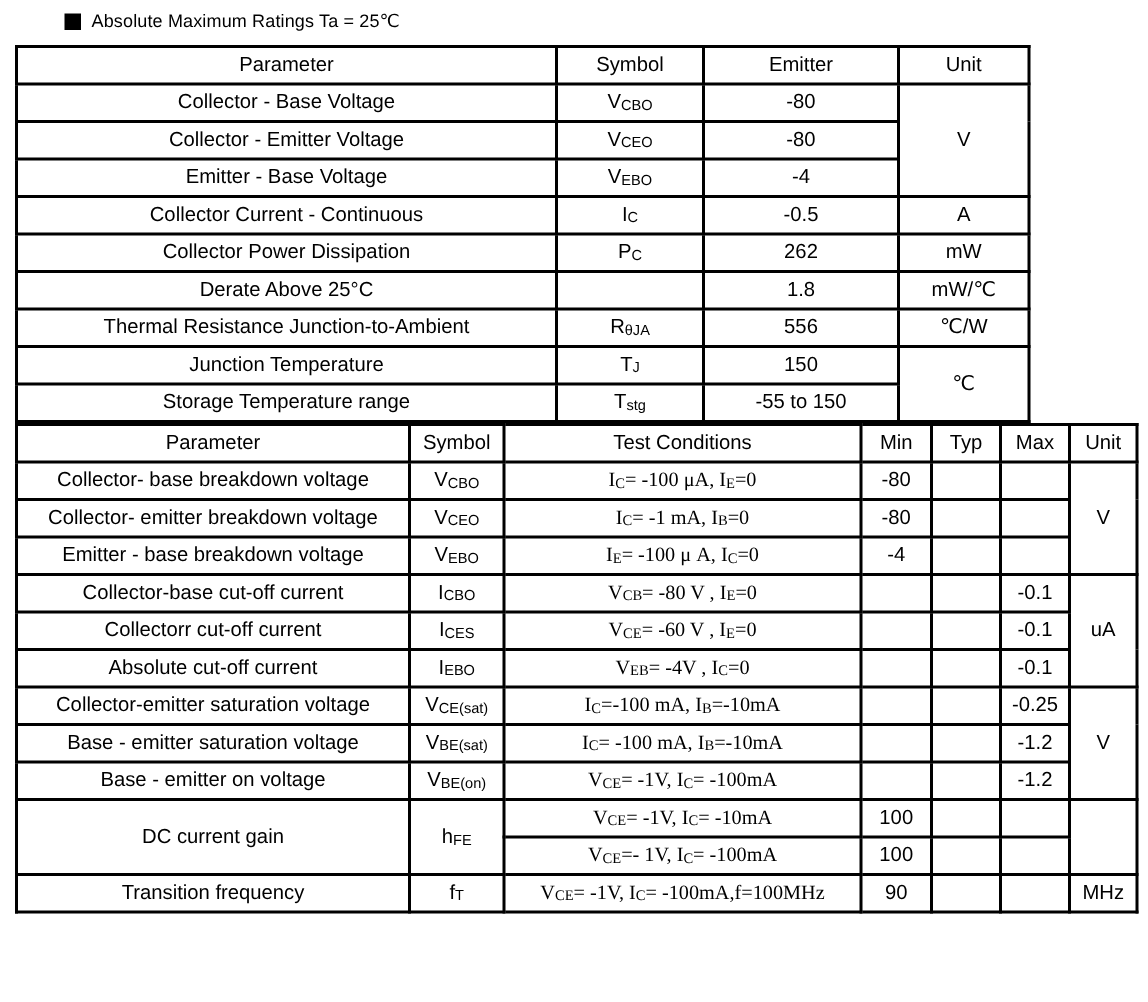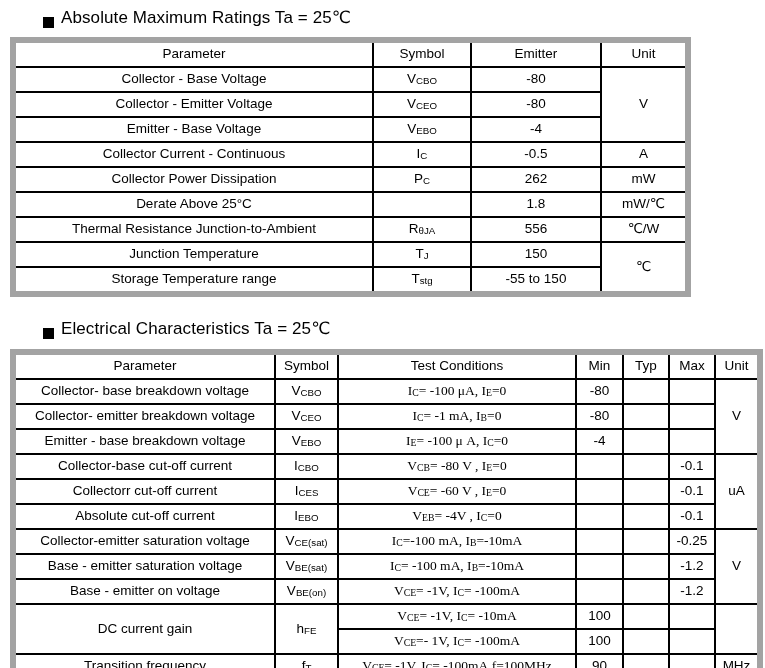--- a/index.html
+++ b/index.html
@@ -2,29 +2,29 @@
 <html><head>
 <meta charset="utf-8">
 <style>
   html,body{margin:0;padding:0;}
   body{
     width:765px;height:668px;background:#ffffff;color:#000;
     font-family:"Liberation Sans","DejaVu Sans",sans-serif;
     overflow:hidden;
   }
   .section-title{
-    display:flex;align-items:flex-end;gap:7px;
-    font-size:17px;letter-spacing:0.1px;padding-left:40px;
+    display:flex;align-items:center;gap:7px;
+    font-size:12px;letter-spacing:0.1px;padding-left:40px;
   }
   .title-1{margin:7px 0 9px 3px;}
   .title-2{margin:21px 0 10px 3px;}
   .marker{width:11px;height:11px;background:#000;display:inline-block;flex:none;}
   table.t{
     border-collapse:collapse;table-layout:fixed;
-    margin-left:10px;border:6px solid #a3a3a3;
+    margin-left:10px;border:2px solid #a3a3a3;
   }
   table.t th,table.t td{
     border:2px solid #000;
     height:23px;
     font-size:13.5px;
     line-height:1.05;
     text-align:center;
     padding:0;
     overflow:hidden;
     white-space:nowrap;
@@ -109,24 +109,20 @@
           <td rowspan="2">℃</td>
         </tr>
         <tr>
           <td class="left">Storage Temperature range</td>
           <td>T<span class="sub">stg</span></td>
           <td>-55 to 150</td>
         </tr>
       </tbody>
   </table>
 
-  <div class="section-title title-2">
-    <span class="marker"></span>
-    <span>Electrical Characteristics Ta = 25℃</span>
-  </div>
 
   <table class="t" id="t2">
     <colgroup>
       <col style="width:262px">
         <col style="width:63px">
         <col style="width:238px">
         <col style="width:47px">
         <col style="width:46px">
         <col style="width:46px">
         <col style="width:45px">

